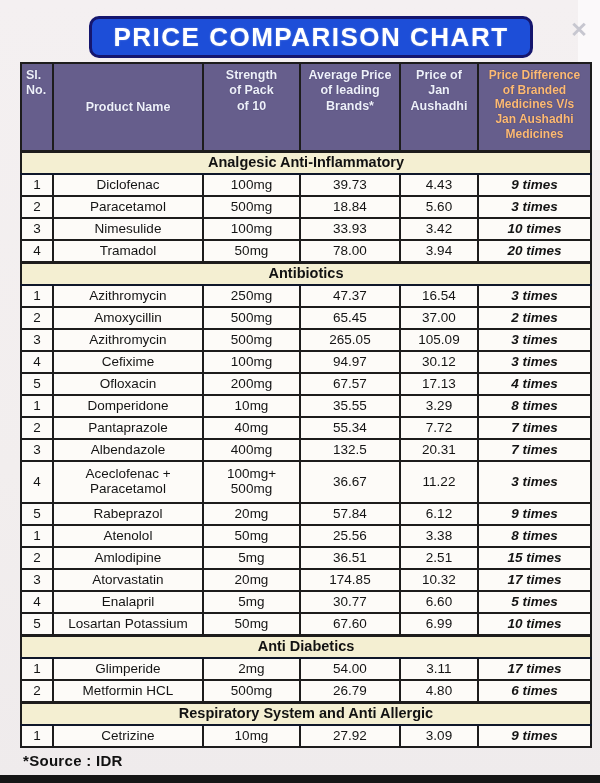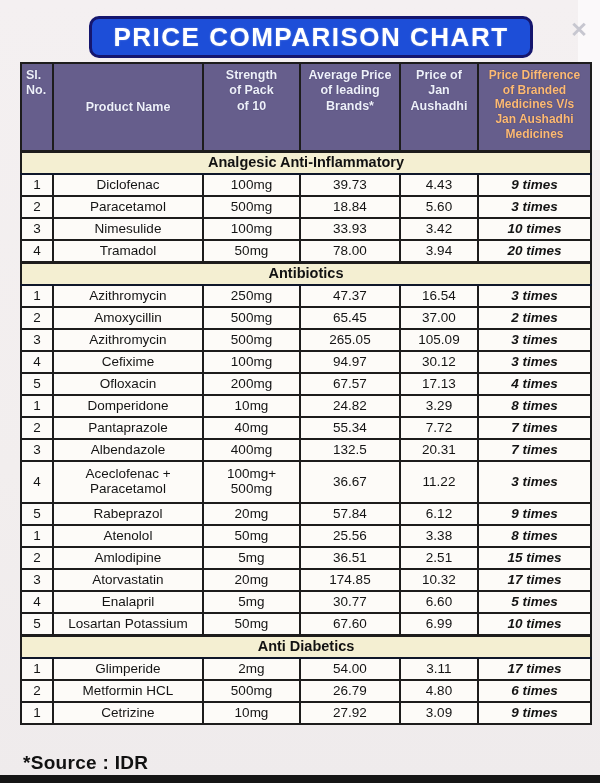--- a/index.html
+++ b/index.html
@@ -49,21 +49,21 @@
   }
   tbody td{
     font-size:13.5px;color:#141414;text-align:center;vertical-align:middle;
     height:20px;padding:0 2px;line-height:1.08;white-space:pre-line;
     background:#fdfbf8;
   }
   tbody td.c-diff{font-weight:bold;font-size:13.5px;font-style:italic;}
   tbody tr.tall td{height:40px;}
   .footer-note{
     position:absolute;left:23px;top:752px;
-    font-size:19px;font-weight:bold;color:#111;letter-spacing:.3px;
+    font-size:15px;font-weight:bold;color:#111;letter-spacing:.3px;
   }
   .bottom-bar{position:absolute;left:0;bottom:0;width:600px;height:8px;background:#161616;}
 </style>
 </head>
 <body>
 
 <div class="white-corner"></div>
 
 <div class="title-bar">
   <span>PRICE COMPARISON CHART</span>
@@ -176,21 +176,21 @@
         <td class="c-prod">Ofloxacin</td>
         <td class="c-str">200mg</td>
         <td class="c-avg">67.57</td>
         <td class="c-jan">17.13</td>
         <td class="c-diff">4 times</td>
       </tr>
       <tr>
         <td class="c-sl">1</td>
         <td class="c-prod">Domperidone</td>
         <td class="c-str">10mg</td>
-        <td class="c-avg">24.82</td>
+        <td class="c-avg">35.55</td>
         <td class="c-jan">3.29</td>
         <td class="c-diff">8 times</td>
       </tr>
       <tr>
         <td class="c-sl">2</td>
         <td class="c-prod">Pantaprazole</td>
         <td class="c-str">40mg</td>
         <td class="c-avg">55.34</td>
         <td class="c-jan">7.72</td>
         <td class="c-diff">7 times</td>
@@ -273,20 +273,23 @@
         <td class="c-diff">17 times</td>
       </tr>
       <tr>
         <td class="c-sl">2</td>
         <td class="c-prod">Metformin HCL</td>
         <td class="c-str">500mg</td>
         <td class="c-avg">26.79</td>
         <td class="c-jan">4.80</td>
         <td class="c-diff">6 times</td>
       </tr>
+      <tr class="section">
+        <td colspan="6">Respiratory System and Anti Allergic</td>
+      </tr>
       <tr>
         <td class="c-sl">1</td>
         <td class="c-prod">Cetrizine</td>
         <td class="c-str">10mg</td>
         <td class="c-avg">27.92</td>
         <td class="c-jan">3.09</td>
         <td class="c-diff">9 times</td>
       </tr>
     </tbody>
 </table>

